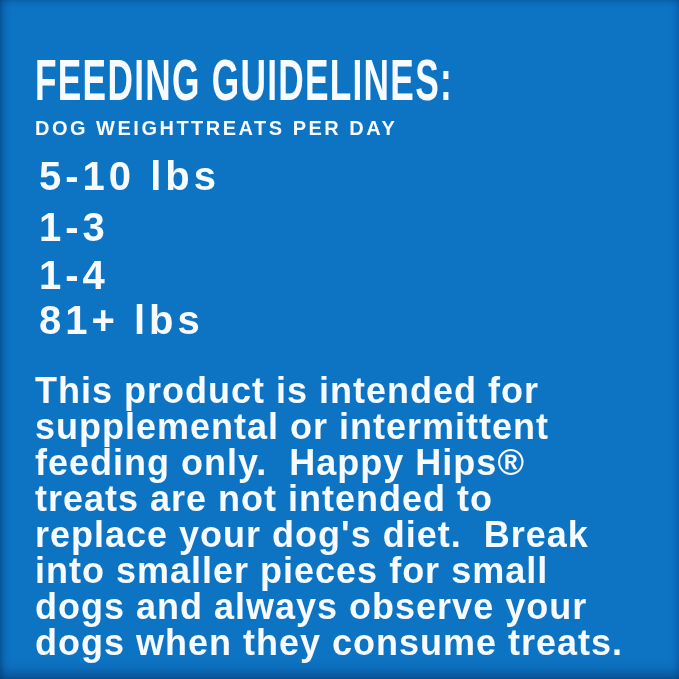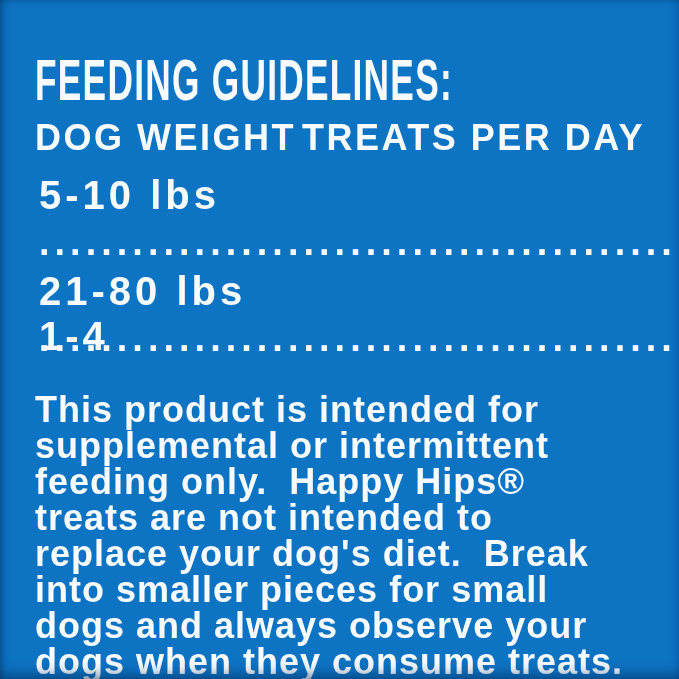--- a/index.html
+++ b/index.html
@@ -37,24 +37,24 @@
     font-size: 56px;
     line-height: 1.0;
     font-weight: 700;
     letter-spacing: 2px;
     white-space: nowrap;
     transform: scaleX(0.63) scaleY(1.04);
     transform-origin: left center;
   }
   .col-headers {
     display: flex;
-    justify-content: space-between;
+    justify-content: flex-start;
     align-items: baseline;
     margin-top: 9px;
-    font-size: 36px;
+    font-size: 20px;
     font-weight: 700;
     letter-spacing: 2.5px;
     white-space: nowrap;
   }
   .feed-table {
     margin-top: 14px;
   }
   .feed-row {
     display: flex;
     align-items: baseline;
@@ -98,29 +98,30 @@
 
   <div class="feed-table">
 
     <div class="feed-row">
       <span class="weight">5-10 lbs</span>
       <span class="dots">................................................................................................</span>
     </div>
 
     <div class="feed-row">
       <span class="dots">................................................................................................</span>
+      <span class="treats">1-3</span>
     </div>
 
     <div class="feed-row">
-      <span class="weight">21-80 lbs</span>
       <span class="dots">................................................................................................</span>
       <span class="treats">1-4</span>
     </div>
 
     <div class="feed-row">
+      <span class="weight">81+ lbs</span>
       <span class="dots">................................................................................................</span>
     </div>
 
   </div>
 
   <div class="disclaimer">This product is intended for
 supplemental or intermittent
 feeding only.  Happy Hips®
 treats are not intended to
 replace your dog's diet.  Break

